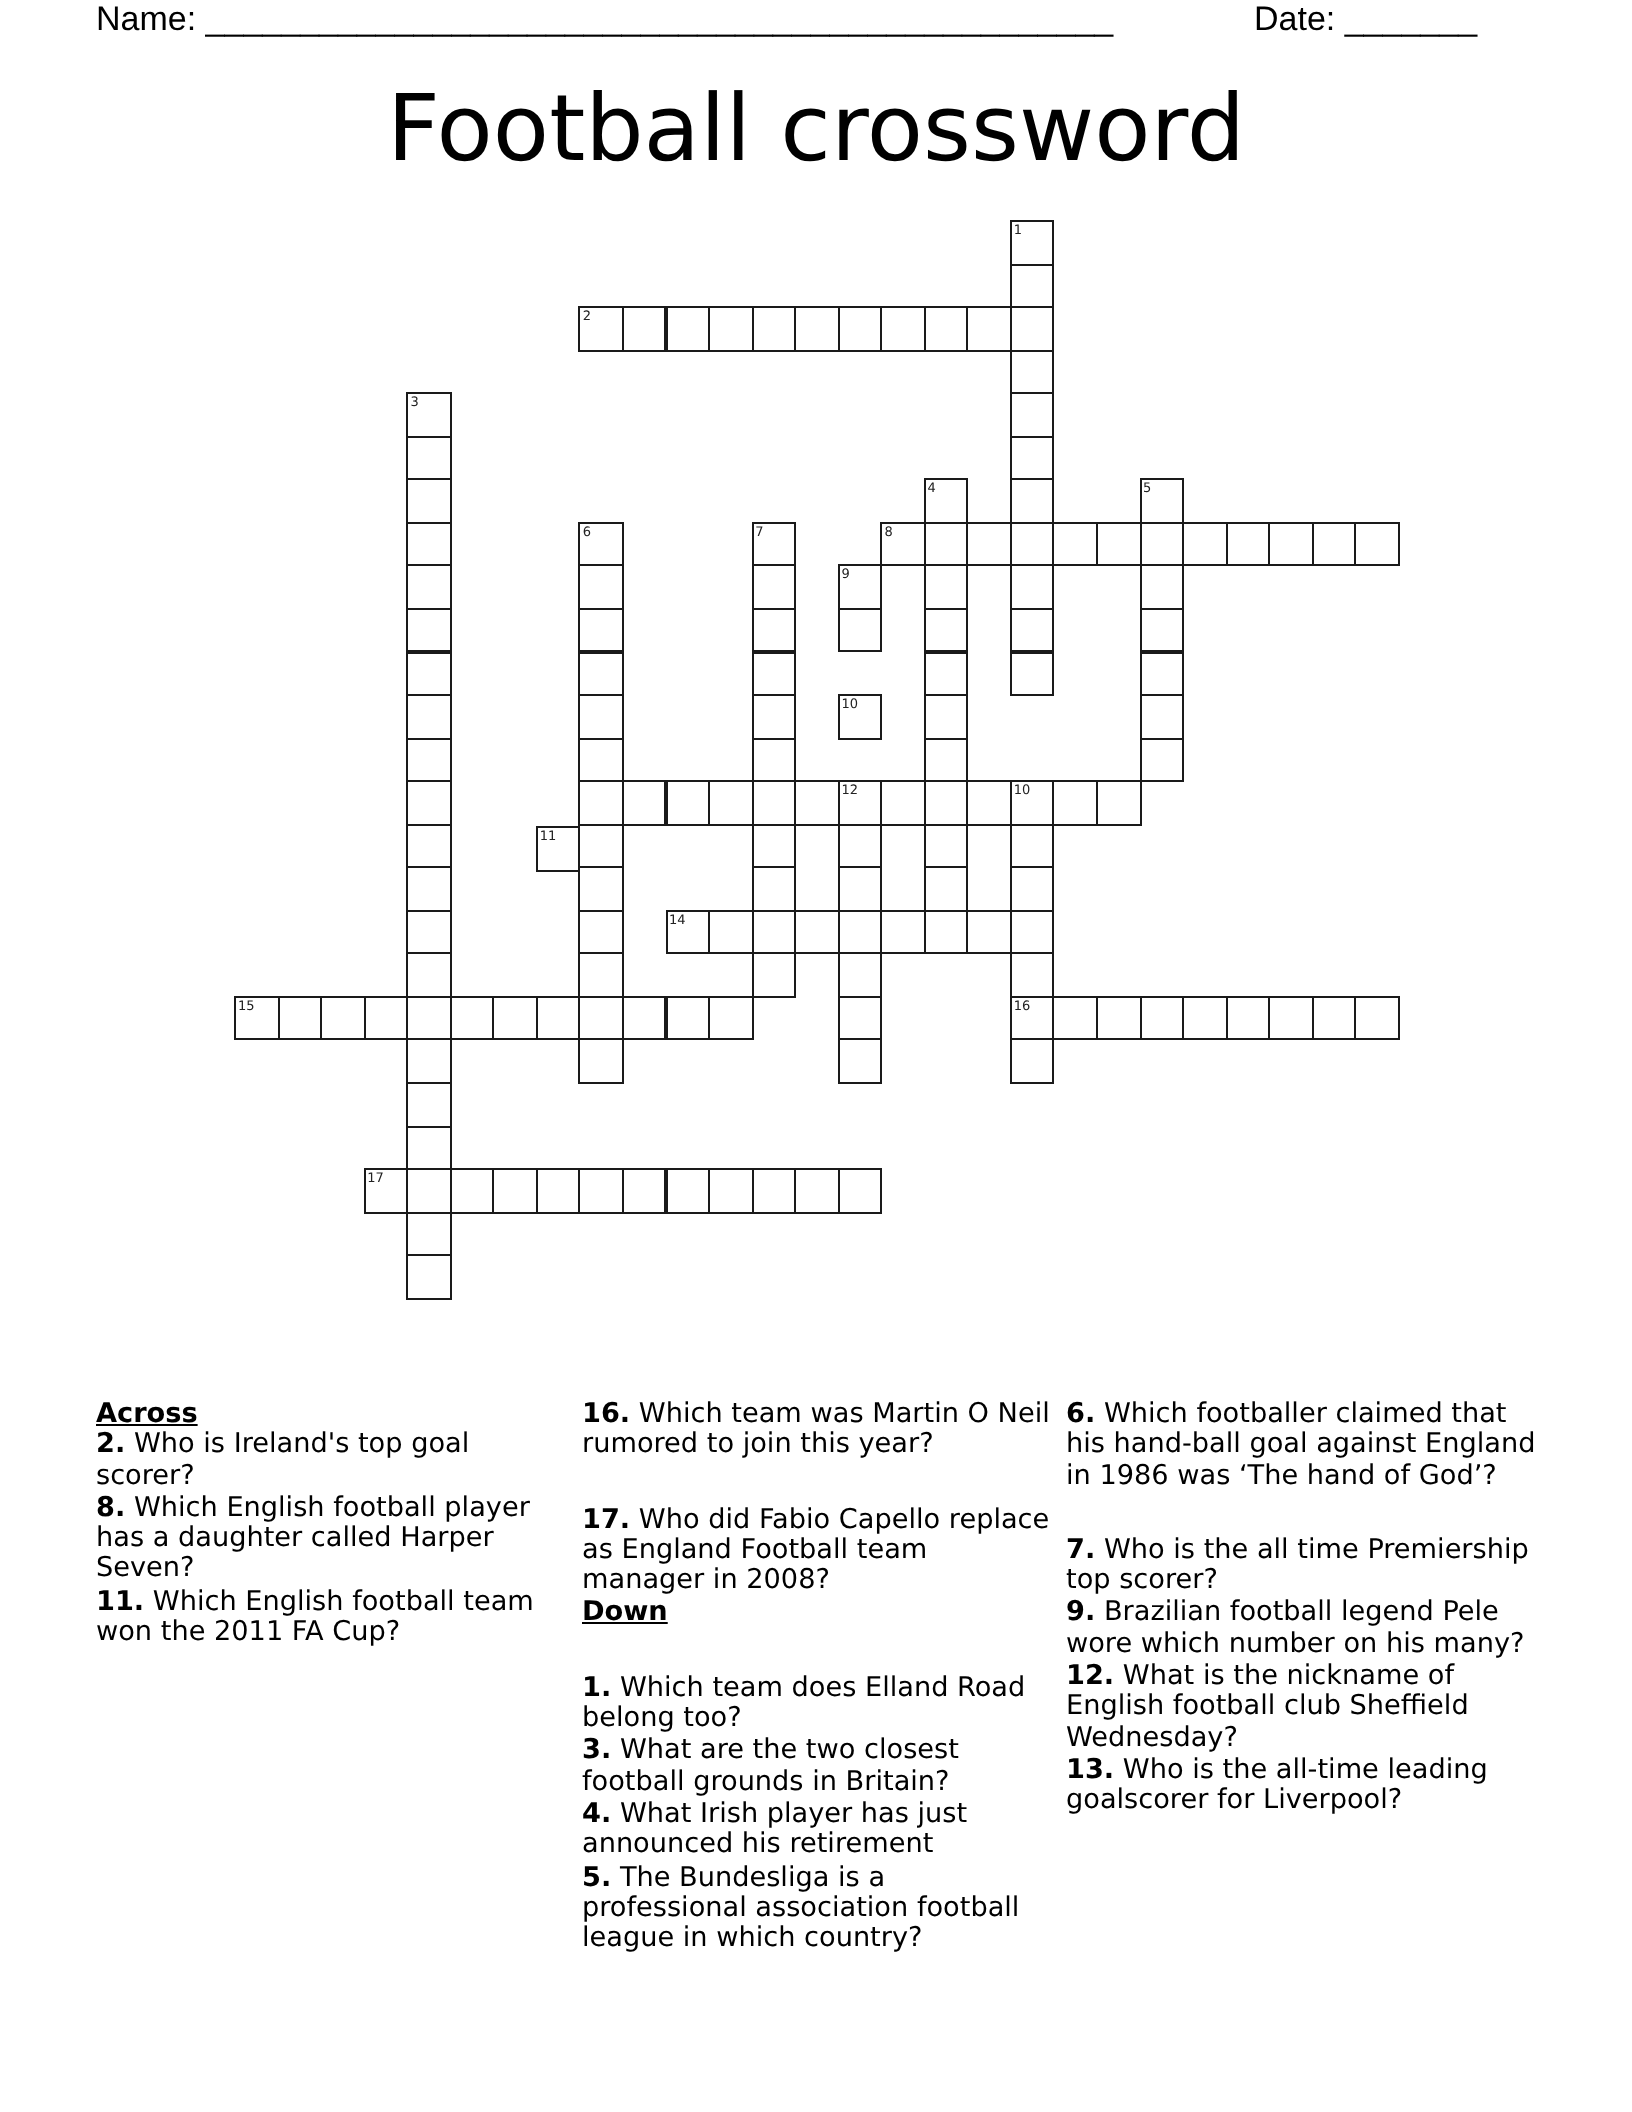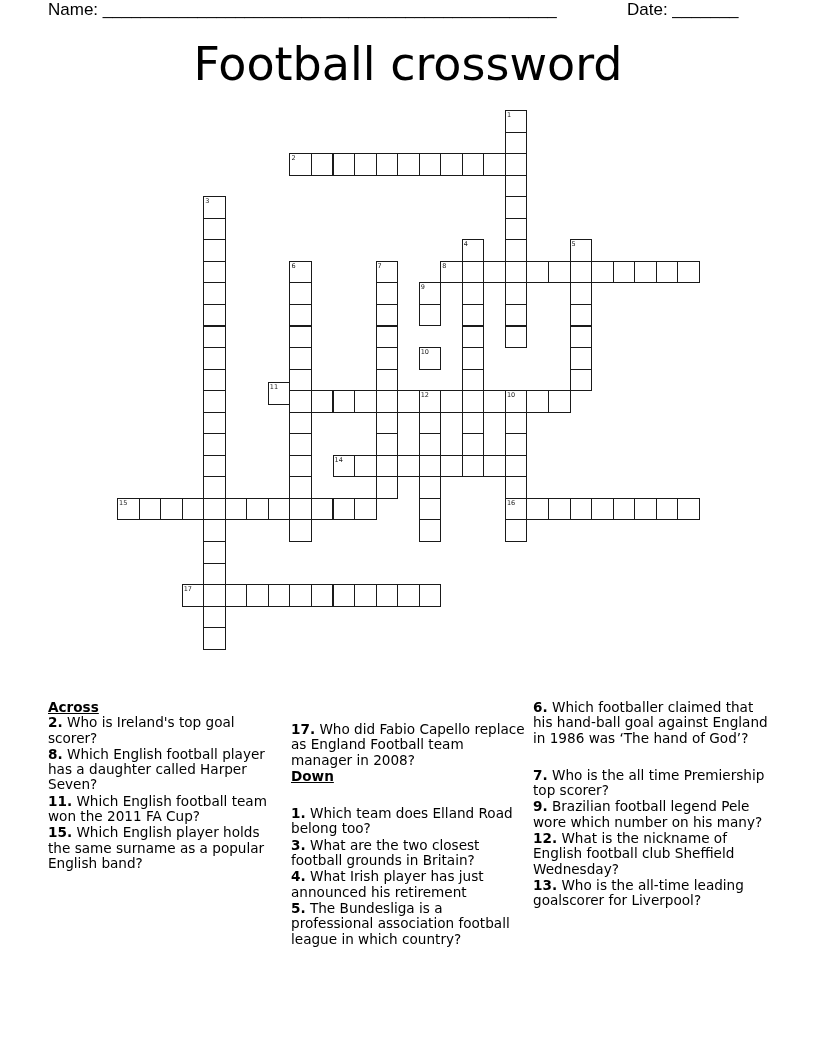--- a/index.html
+++ b/index.html
@@ -138,21 +138,21 @@
     <div class="cell" style="left: 634.2px; top: 260.85px;"></div>
     <div class="cell" style="left: 655.75px; top: 260.85px;"></div>
     <div class="cell" style="left: 677.3px; top: 260.85px;"></div>
     <div class="cell" style="left: 418.7px; top: 282.4px;">
       <span class="num">9</span>
     </div>
     <div class="cell" style="left: 418.7px; top: 303.95px;"></div>
     <div class="cell" style="left: 418.7px; top: 347.05px; padding-left: 17px;">
       <span class="num">10</span>
     </div>
-    <div class="cell" style="left: 267.85px; top: 382px; text-align: center;">
+    <div class="cell" style="left: 267.85px; top: 413px; text-align: center;">
       <span class="num">11</span>
     </div>
     <div class="cell" style="left: 310.95px; top: 390.15px;"></div>
     <div class="cell" style="left: 332.5px; top: 390.15px;"></div>
     <div class="cell" style="left: 354.05px; top: 390.15px;"></div>
     <div class="cell" style="left: 397.15px; top: 390.15px;"></div>
     <div class="cell" style="left: 418.7px; top: 390.15px;">
       <span class="num">12</span>
     </div>
     <div class="cell" style="left: 440.25px; top: 390.15px;"></div>
@@ -216,24 +216,24 @@
     <div class="cell" style="left: 375.6px; top: 584.1px;"></div>
     <div class="cell" style="left: 397.15px; top: 584.1px;"></div>
     <div class="cell" style="left: 418.7px; top: 584.1px;"></div>
   </div>
 
 <div class="clues col1">
   <p class="section-head">Across</p>
   <p class="clue"><b>2.</b><span> Who is Ireland's top goal scorer?</span></p>
   <p class="clue"><b>8.</b><span> Which English football player has a daughter called Harper Seven?</span></p>
   <p class="clue"><b>11.</b><span> Which English football team won the 2011 FA Cup?</span></p>
-  <p class="clue"><b>15.</b><span> Which English player holds the same surname as a popular English band?</span></p>
 </div>
 
 <div class="clues col2">
+  <p class="clue"><b>16.</b><span> Which team was Martin O Neil rumored to join this year?</span></p>
   <p class="clue gap"><b>17.</b><span> Who did Fabio Capello replace as England Football team manager in 2008?</span></p>
   <p class="section-head">Down</p>
   <p class="clue gap"><b>1.</b><span> Which team does Elland Road belong too?</span></p>
   <p class="clue"><b>3.</b><span> What are the two closest football grounds in Britain?</span></p>
   <p class="clue"><b>4.</b><span> What Irish player has just announced his retirement</span></p>
   <p class="clue"><b>5.</b><span> The Bundesliga is a professional association football league in which country?</span></p>
 </div>
 
 <div class="clues col3">
   <p class="clue"><b>6.</b><span> Which footballer claimed that his hand-ball goal against England in 1986 was ‘The hand of God’?</span></p>

